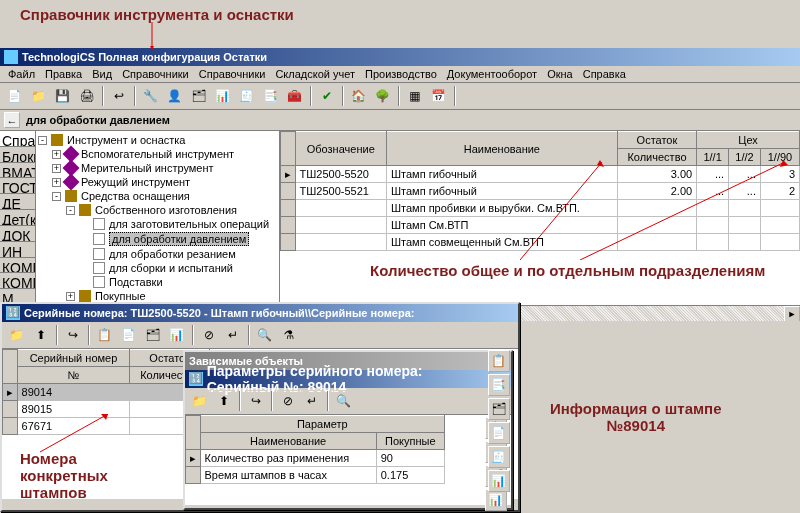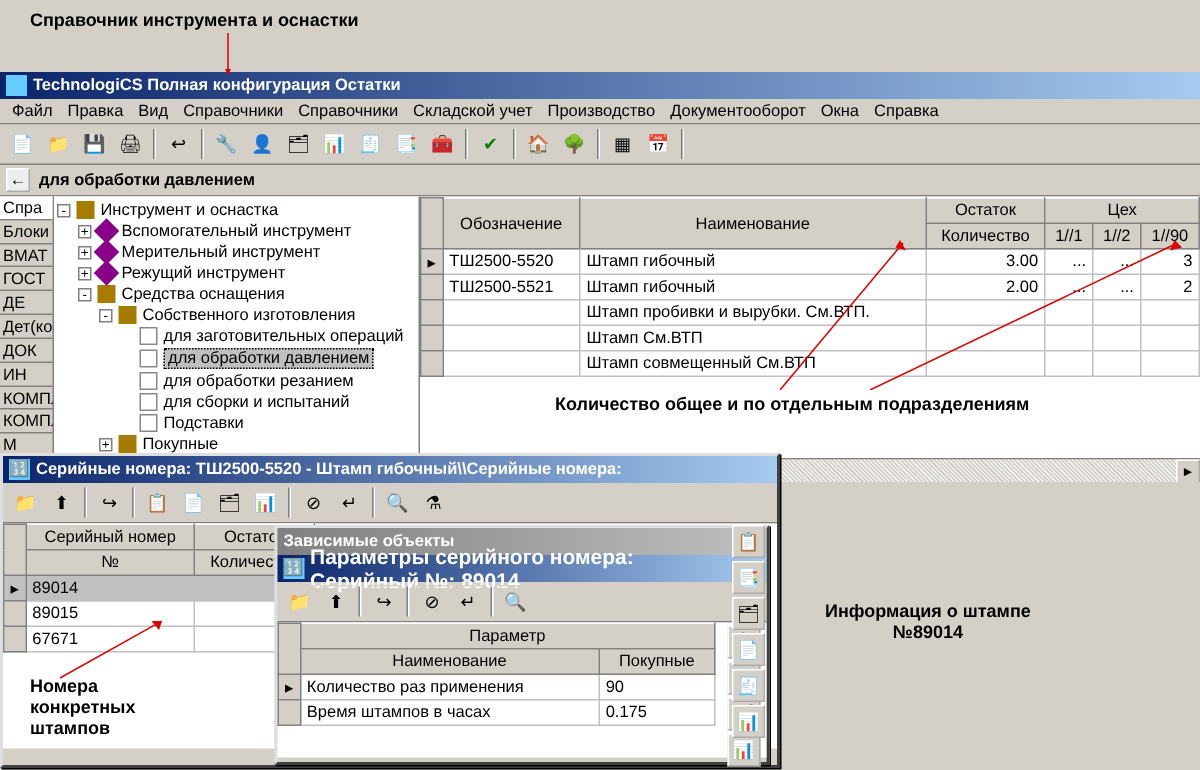--- a/index.html
+++ b/index.html
@@ -1,33 +1,33 @@
 <!DOCTYPE html>
 <html><head>
 <meta charset="utf-8">
 <style>
   * { box-sizing: border-box; margin: 0; padding: 0; }
   body { font-family: Tahoma, Arial, sans-serif; font-size: 11px; background: #d4d0c8; width: 800px; height: 513px; position: relative; overflow: hidden; }
-  .annotation { color: #000000; font-size: 12px; font-weight: bold; position: absolute; z-index: 100; }
+  .annotation { color: #7f1d1d; font-size: 15px; font-weight: bold; position: absolute; z-index: 100; }
   .arrow { position: absolute; z-index: 99; }
 
   .titlebar { background: linear-gradient(to right, #0a246a, #a6caf0); color: #fff; height: 18px; display: flex; align-items: center; padding: 0 4px; font-weight: bold; }
   .titlebar .icon { width: 14px; height: 14px; background: #6cf; margin-right: 4px; }
   .menubar { background: #d4d0c8; display: flex; gap: 10px; padding: 2px 8px; border-bottom: 1px solid #808080; }
   .menubar span { cursor: default; }
   .toolbar { background: #d4d0c8; display: flex; align-items: center; gap: 2px; padding: 2px 4px; border-bottom: 1px solid #808080; }
   .tbtn { width: 22px; height: 22px; border: 1px solid #d4d0c8; display: inline-flex; align-items: center; justify-content: center; font-size: 12px; }
   .tsep { width: 2px; height: 20px; border-left: 1px solid #808080; border-right: 1px solid #fff; margin: 0 2px; }
 
   .pathbar { background: #d4d0c8; display: flex; align-items: center; padding: 2px 4px; border-bottom: 1px solid #808080; font-weight: bold; }
   .pathbar .x { width: 16px; height: 16px; border: 1px outset #fff; background: #eee; text-align: center; margin-right: 6px; line-height: 14px; }
 
   .main-split { display: flex; height: 190px; background: #fff; }
   .side-tabs { width: 36px; background: #d4d0c8; display: flex; flex-direction: column; border-right: 1px solid #808080; }
-  .side-tab { padding: 2px 2px; font-size: 11px; border-bottom: 1px solid #808080; writing-mode: horizontal-tb; cursor: default; overflow: hidden; }
+  .side-tab { padding: 2px 2px; font-size: 14px; border-bottom: 1px solid #808080; writing-mode: horizontal-tb; cursor: default; overflow: hidden; }
   .side-tab.active { background: #fff; }
 
   .tree { flex: 0 0 244px; background: #fff; border-right: 1px solid #808080; overflow: auto; padding: 2px; }
   .tree-item { display: flex; align-items: center; gap: 4px; padding: 1px 0; cursor: default; white-space: nowrap; }
   .tree-item .exp { width: 9px; height: 9px; border: 1px solid #808080; text-align: center; line-height: 7px; font-size: 9px; background: #fff; }
   .tree-item .ticon { width: 12px; height: 12px; }
   .tree-item.sel span.label { background: #c0c0c0; border: 1px dotted #000; padding: 0 2px; }
   .ind1 { padding-left: 14px; }
   .ind2 { padding-left: 28px; }
   .ind3 { padding-left: 42px; }
@@ -347,21 +347,21 @@
     <div class="tbtn">⬆</div>
     <div class="tsep"></div>
     <div class="tbtn">↪</div>
     <div class="tsep"></div>
     <div class="tbtn">⊘</div>
     <div class="tbtn">↵</div>
     <div class="tsep"></div>
     <div class="tbtn">🔍</div>
   </div>
   <div class="win-body" style="position:relative; height:90px;">
-    <table style="width:292px;">
+    <table style="width:260px;">
       <tbody>
           <tr>
             <th class="rowhdr" rowspan="2"></th>
             <th colspan="2">Параметр</th>
           </tr>
       <tr>
             <th>Наименование</th>
             <th>Покупные</th>
           </tr>
       <tr>

